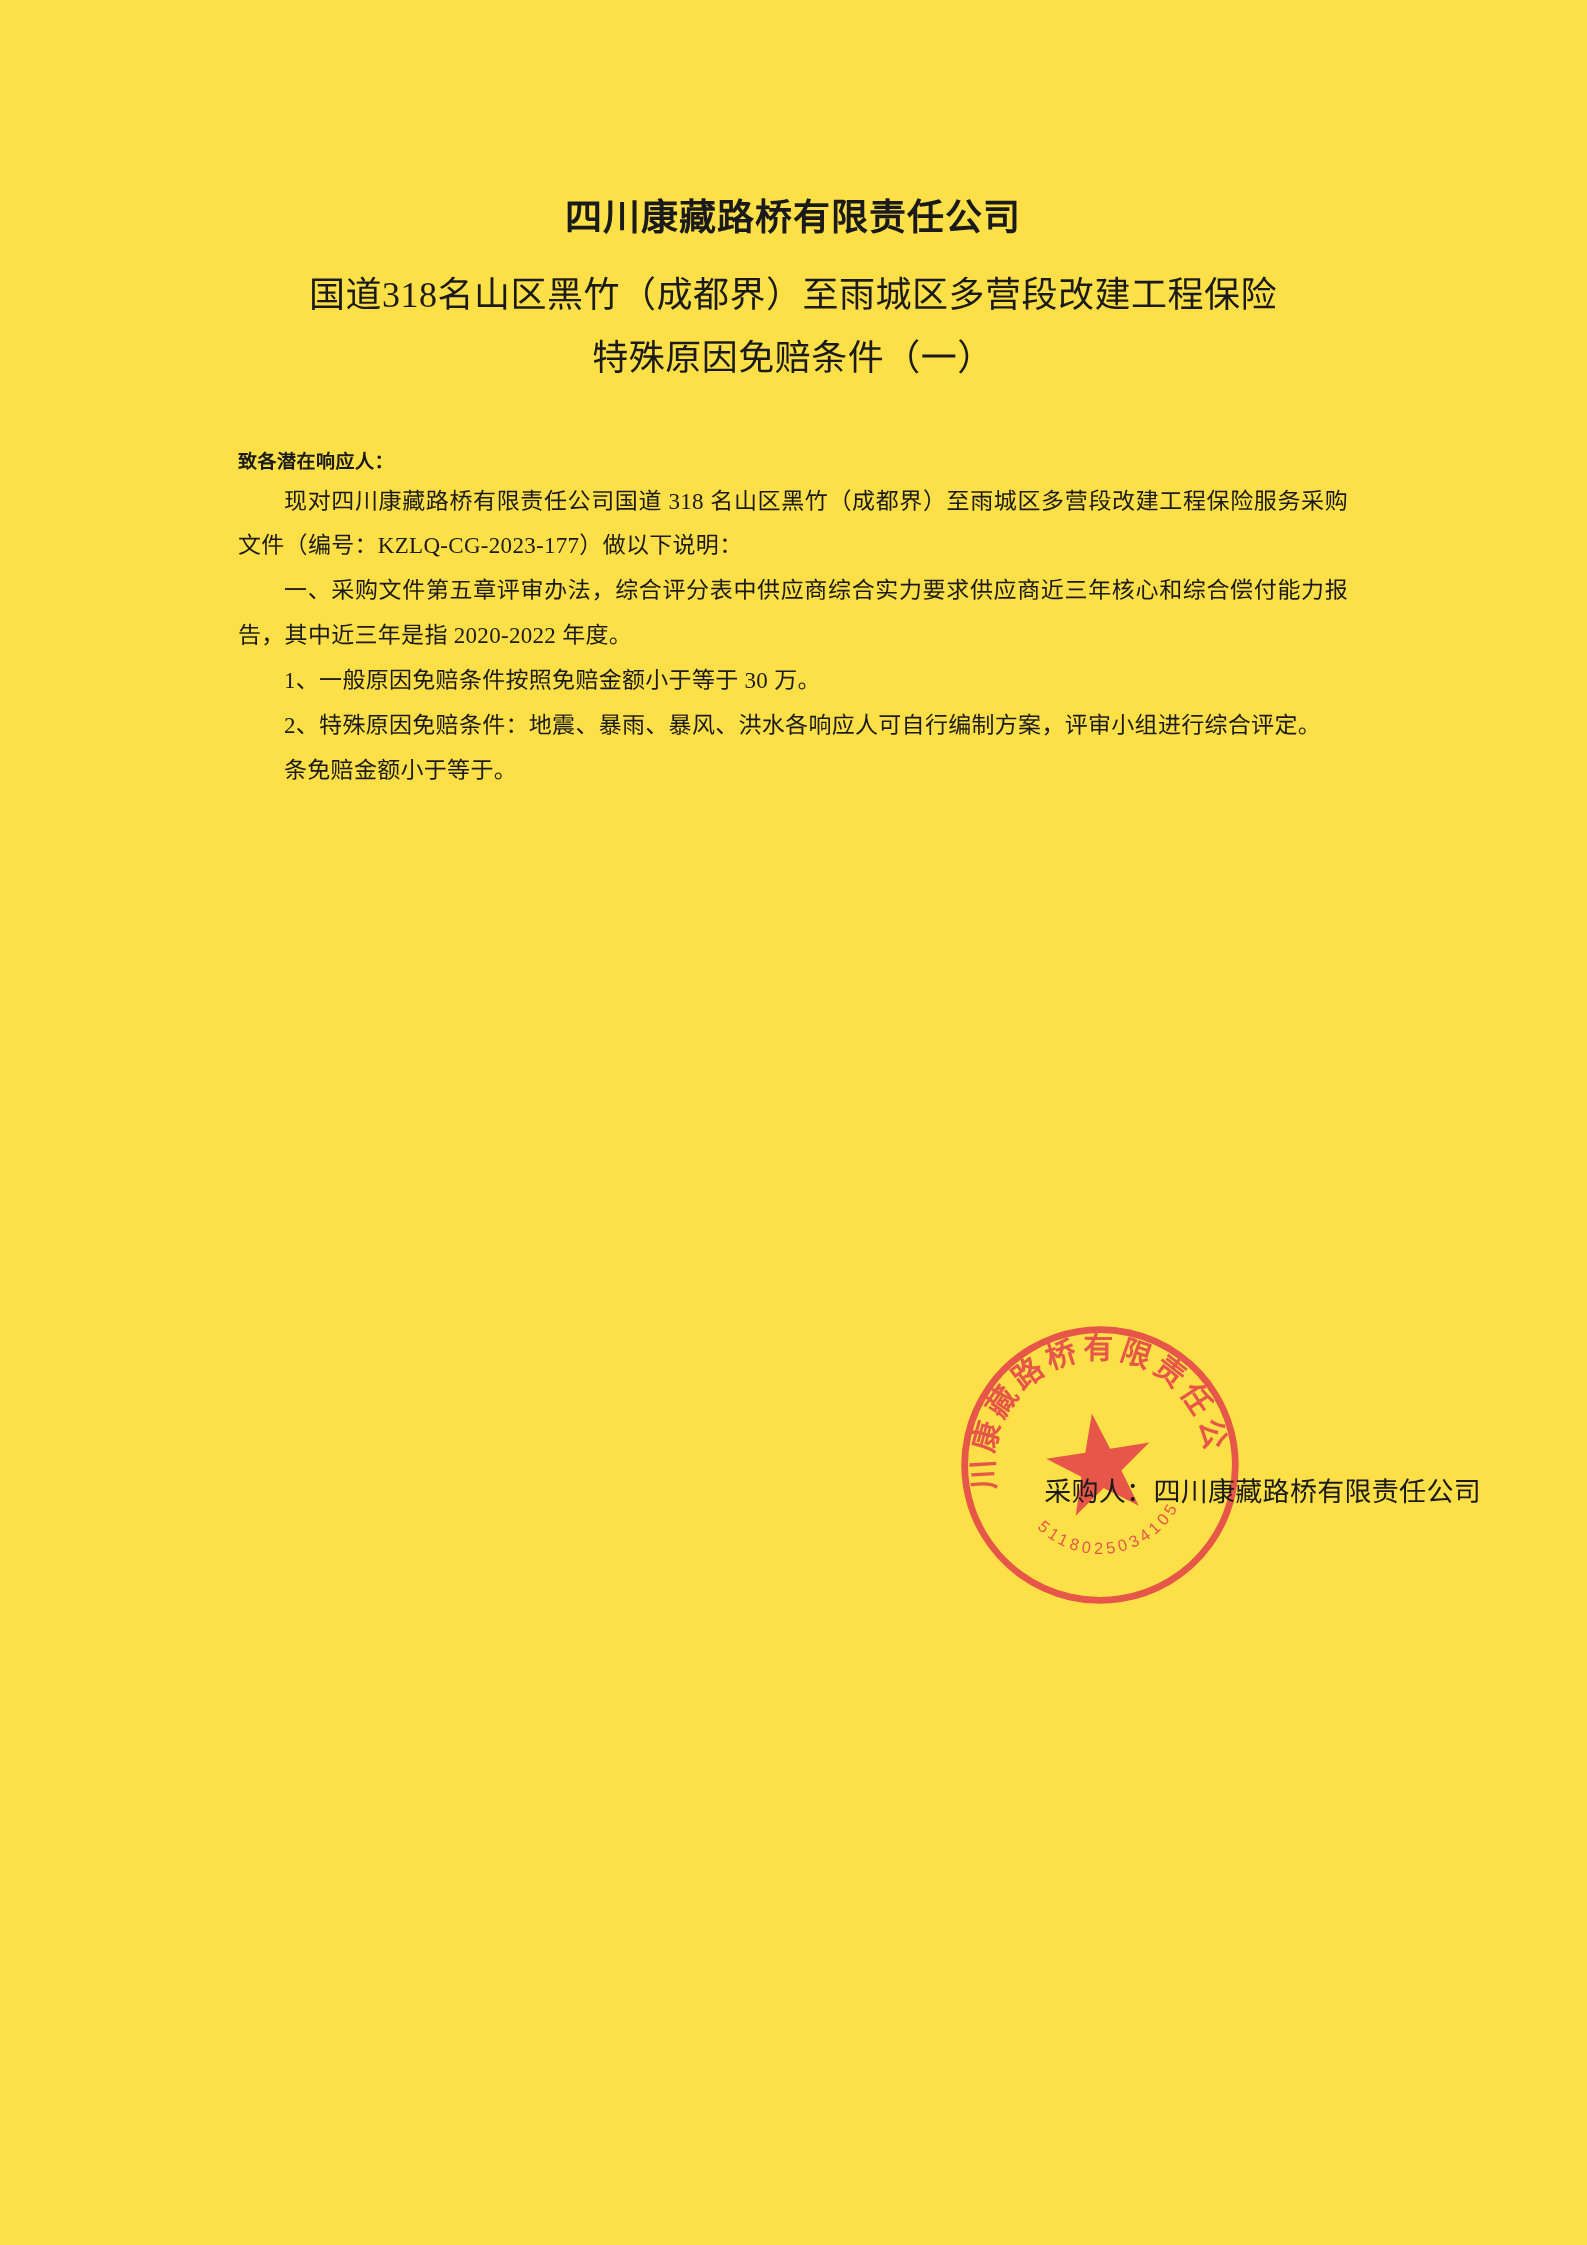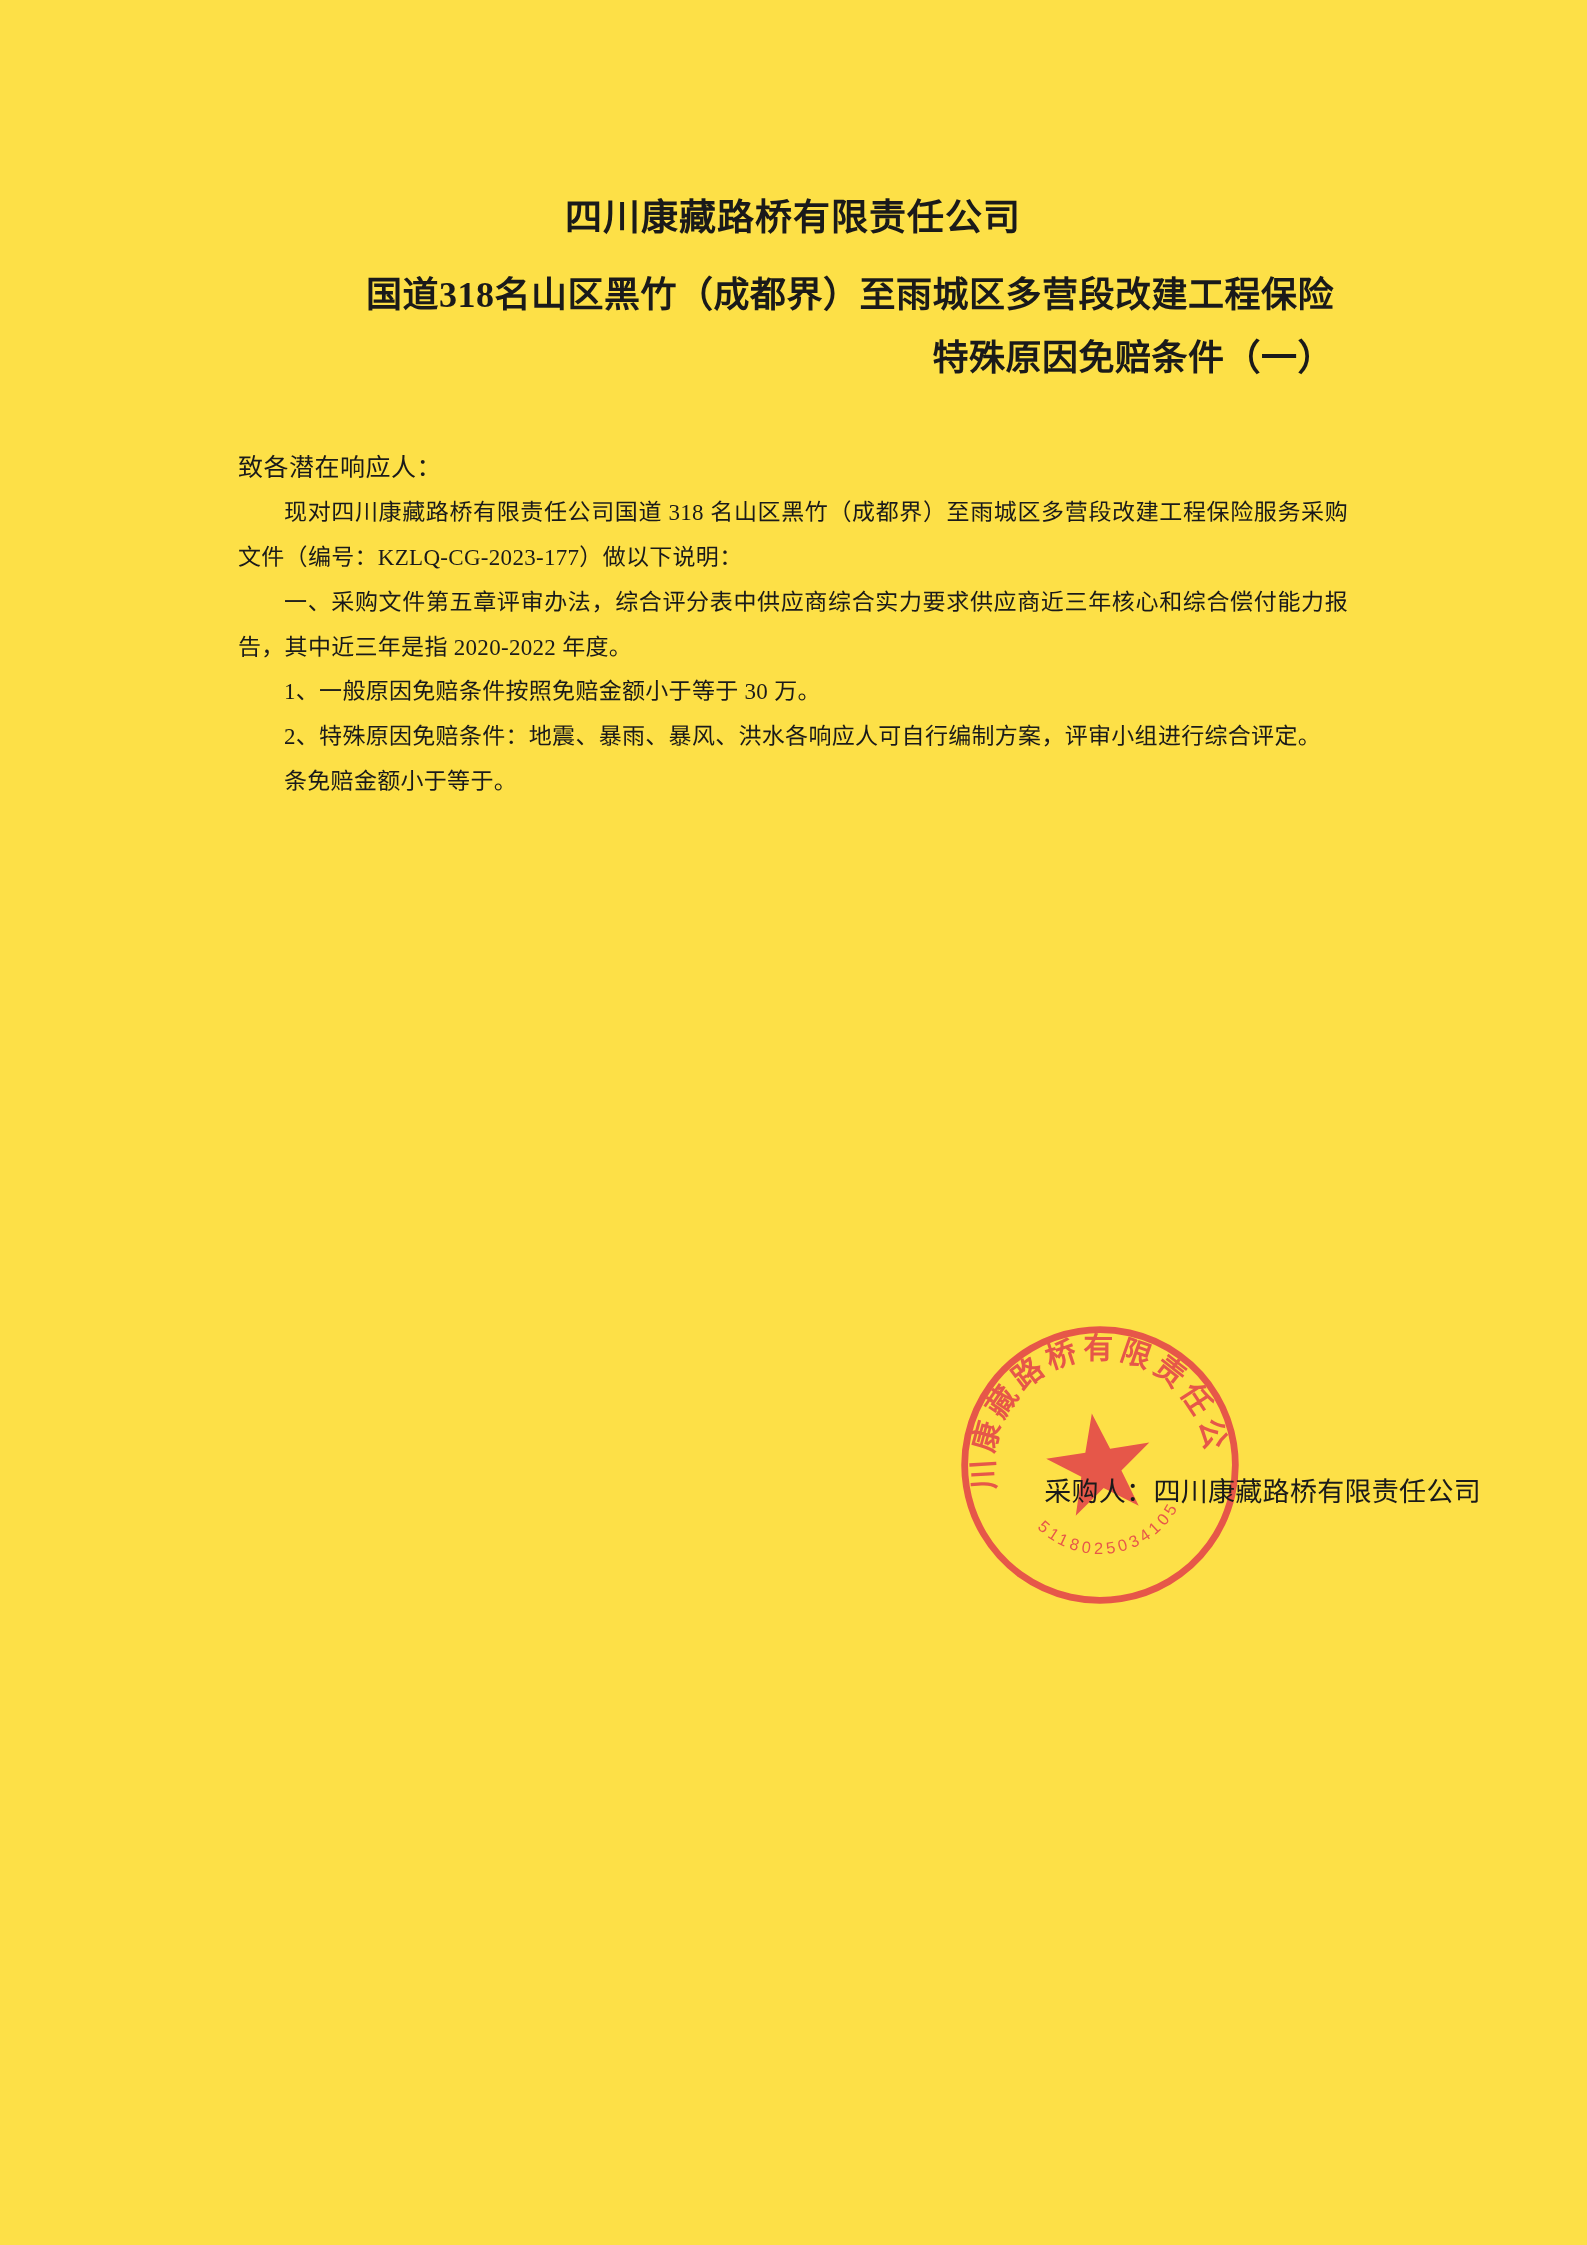--- a/index.html
+++ b/index.html
@@ -28,32 +28,33 @@
   }
   .title-company {
     text-align: center;
     font-size: 37px;
     font-weight: bold;
     letter-spacing: 1px;
     line-height: 1.5;
     margin-bottom: 18px;
   }
   .title-main {
-    text-align: right;
+    text-align: center;
     font-size: 36px;
-    font-weight: bold;
+    font-weight: normal;
     line-height: 1.75;
     letter-spacing: 0.5px;
     margin: 0 14px;
   }
   .salutation {
     margin-top: 54px;
-    font-size: 25px;
+    font-size: 19px;
     line-height: 1.9;
     letter-spacing: 0.5px;
+    font-weight: bold;
   }
   p.body-par {
     font-size: 23px;
     line-height: 1.95;
     letter-spacing: 0.3px;
     margin: 0;
     text-indent: 2em;
     text-align: justify;
   }
   .sign-block {

